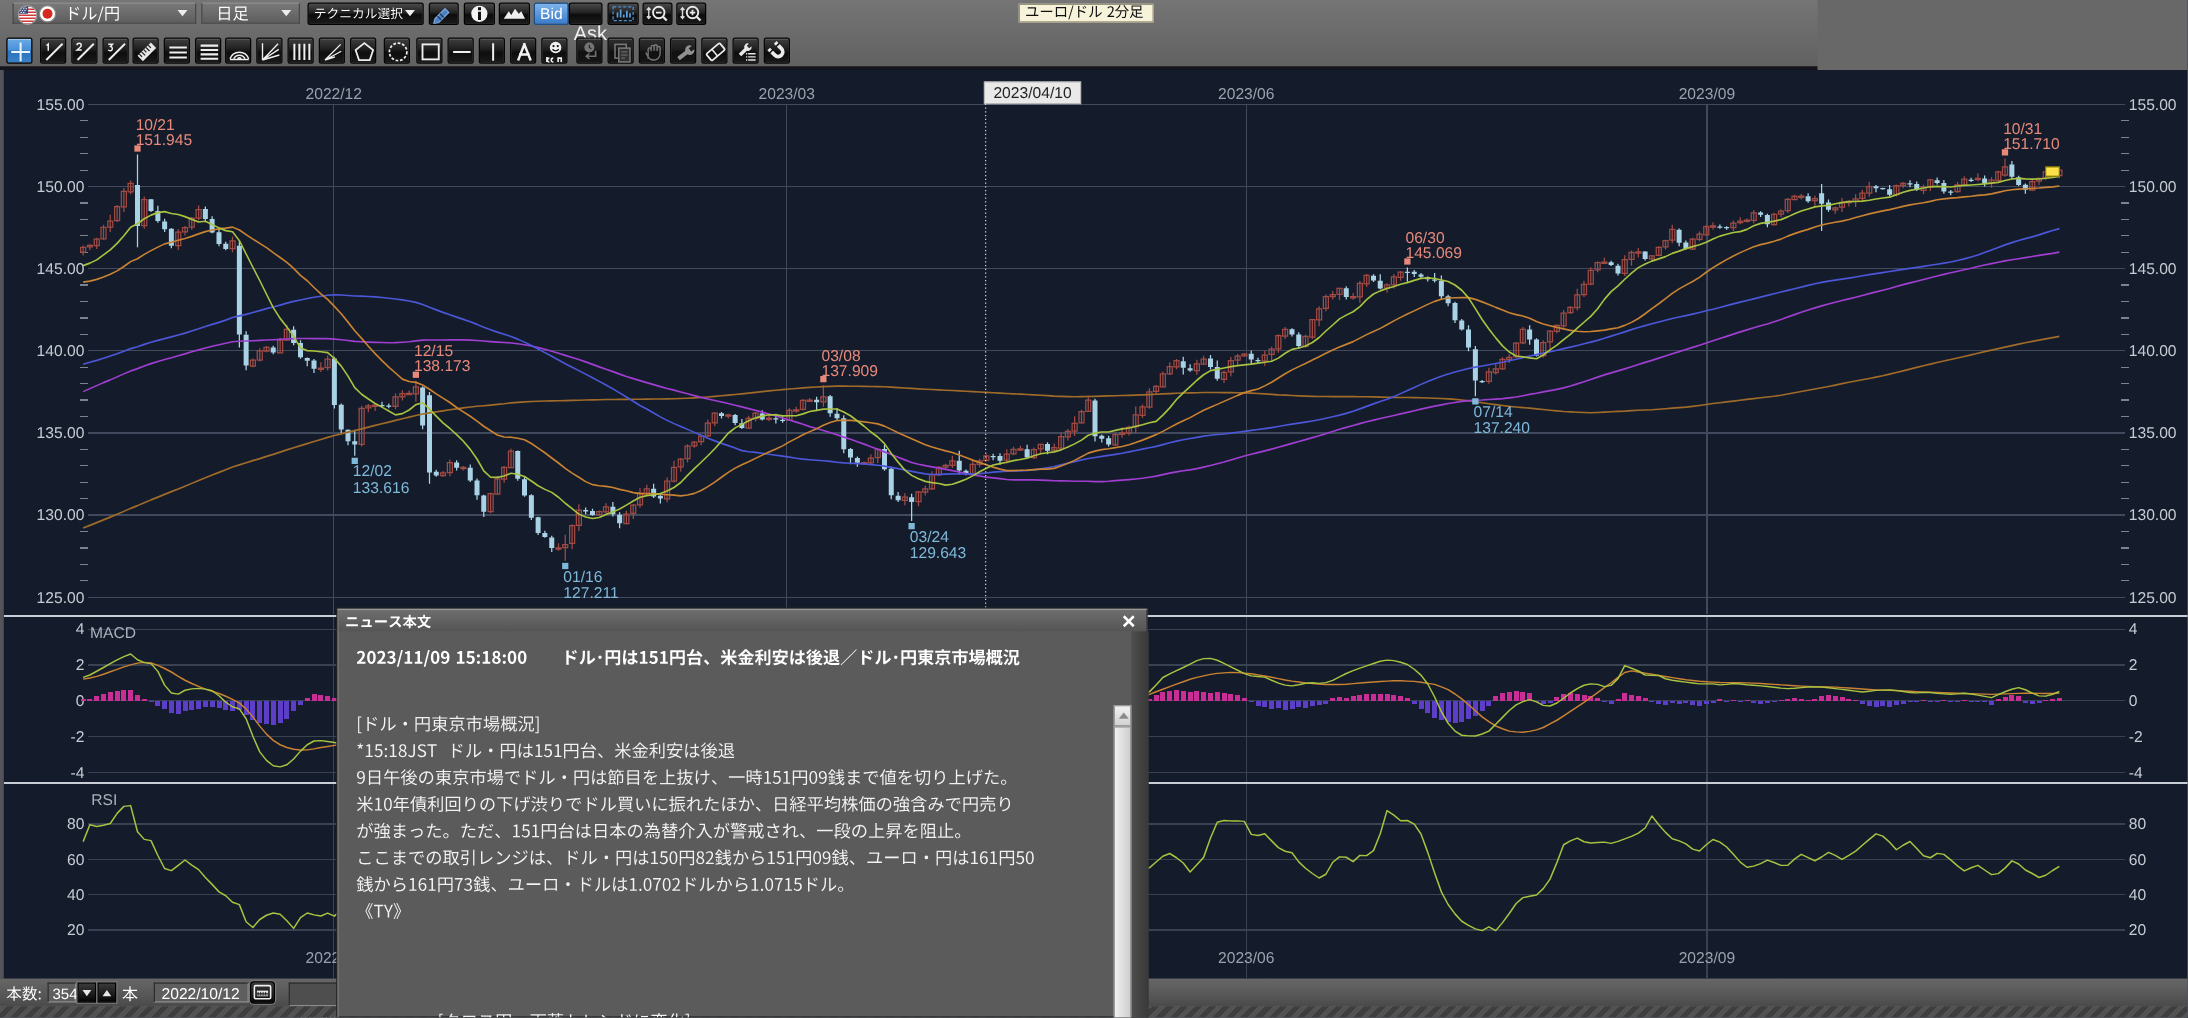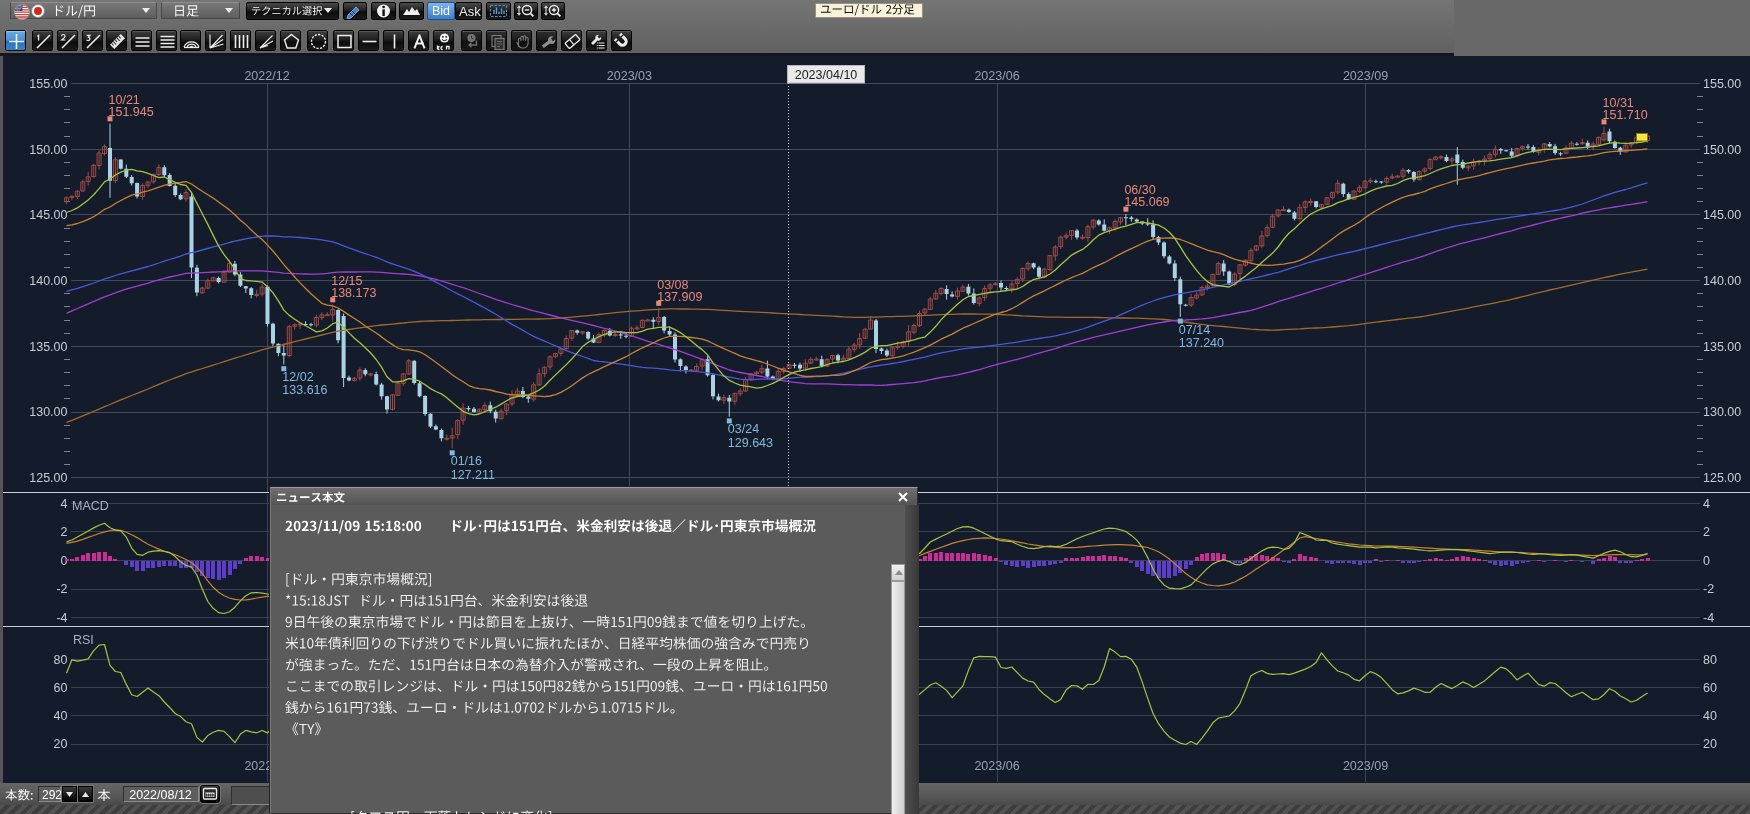--- a/index.html
+++ b/index.html
@@ -517,21 +517,21 @@
           <rect x="10.4" y="2.8" width="2.4" height="2.4" fill="#111"></rect>
           <rect x="10.4" y="6.4" width="2.4" height="6.6" fill="#111"></rect>
         </svg></div>
  <div class="btn1" style="left:399px;top:1.5px;width:25px"><svg width="23" height="16">
           <path d="M3 12 L7 6 9 9 12 4 15 8 17 6 20 12 Z" fill="#efefef"></path>
         </svg></div>
  <div class="btn1" style="left:427px;top:1.5px;width:28px;background:linear-gradient(#7db4ea,#3a7ccc);border-color:#1d4f8a">
         <span style="position:absolute;left:4px;top:1px;color:#fff;font-size:12.5px">Bid</span>
       </div>
  <div class="btn1" style="left:455px;top:1.5px;width:27px">
-        <span style="position:absolute;left:3px;top:1px;color:#eee;font-size:13px">Ask</span>
+        <span style="position:absolute;left:3px;top:16px;color:#eee;font-size:16px">Ask</span>
       </div>
  <div class="btn1" style="left:486px;top:1.5px;width:25px"><svg width="23" height="16">
           <rect x="3.5" y="2.5" width="16" height="11" fill="none" stroke="#4a8fd4" stroke-width="1" stroke-dasharray="2.5 1.5"></rect>
           <path d="M7 11V7M9.5 11V4.5M12 11V8.5M14.5 11V5.5M17 11V7.5" stroke="#5a9fe0" stroke-width="1.4"></path>
         </svg></div>
  <div class="btn1" style="left:514px;top:1.5px;width:24px"><svg width="22" height="16">
           <circle cx="12" cy="7" r="4.6" fill="none" stroke="#e8e8e8" stroke-width="1.5"></circle>
           <path d="M15.4 10.4l3 3" stroke="#e8e8e8" stroke-width="1.8"></path>
           <path d="M9.8 7h4.4" stroke="#e8e8e8" stroke-width="1.4"></path>
           <path d="M4 3.5v8M2.5 5l1.5-1.8L5.5 5M2.5 10l1.5 1.8L5.5 10" stroke="#ddd" stroke-width="1.1" fill="none"></path>
@@ -687,28 +687,28 @@
         <svg width="21" height="21">
           <g transform="rotate(-45 10.5 10.5)">
             <path d="M6.8 3.5v7a3.7 3.7 0 0 0 7.4 0v-7" fill="none" stroke="#ececec" stroke-width="3"></path>
             <path d="M5 6.3h3.8M12.4 6.3h3.8" stroke="#111" stroke-width="1.2"></path>
           </g>
         </svg>
       </div>
 </div>
 <div class="badge"></div>
 <div id="bbar">
- <div class="inbox" style="left:38px;top:3.5px;width:23px;height:16px;padding-left:3px;padding-top:1px">292</div>
+ <div class="inbox" style="left:38px;top:3.5px;width:23px;height:16px;padding-left:3px;padding-top:1px">354</div>
  <div class="bb" style="left:61.5px;top:3.5px;width:15px;height:16px"><svg width="13" height="14">
           <path d="M3 5h7l-3.5 5z" fill="#e8e8e8"></path>
         </svg></div>
  <div class="bb" style="left:78px;top:3.5px;width:15px;height:16px"><svg width="13" height="14">
           <path d="M3 10h7L6.5 5z" fill="#e8e8e8"></path>
         </svg></div>
- <div class="inbox" style="left:122.5px;top:3.5px;width:76px;height:16px;text-align:center;padding-top:1px;font-size:12.5px">2022/08/12</div>
+ <div class="inbox" style="left:122.5px;top:3.5px;width:76px;height:16px;text-align:center;padding-top:1px;font-size:12.5px">2022/10/12</div>
  <div class="bb" style="left:200px;top:2.5px;width:20px;height:18px;border-radius:3px"><svg width="18" height="16">
           <rect x="2.5" y="2.5" width="13" height="10.5" rx="1" fill="none" stroke="#eee" stroke-width="1.3"></rect>
           <rect x="4.5" y="6.5" width="9" height="4.5" fill="#eee"></rect>
           <path d="M5.5 7.5v3M7.5 7.5v3M9.5 7.5v3M11.5 7.5v3M4.5 8.7h9M4.5 9.9h9" stroke="#222" stroke-width="0.7"></path>
         </svg></div>
  <div class="inbox" style="left:230.5px;top:3.5px;width:48px;height:16px;background:#4e4e4e;color:#9a9a9a;text-align:center;padding-top:17px">00:00</div>
 </div>
 <div id="bstrip"></div>
 <div id="popup">
  <div id="ptitle"></div>

